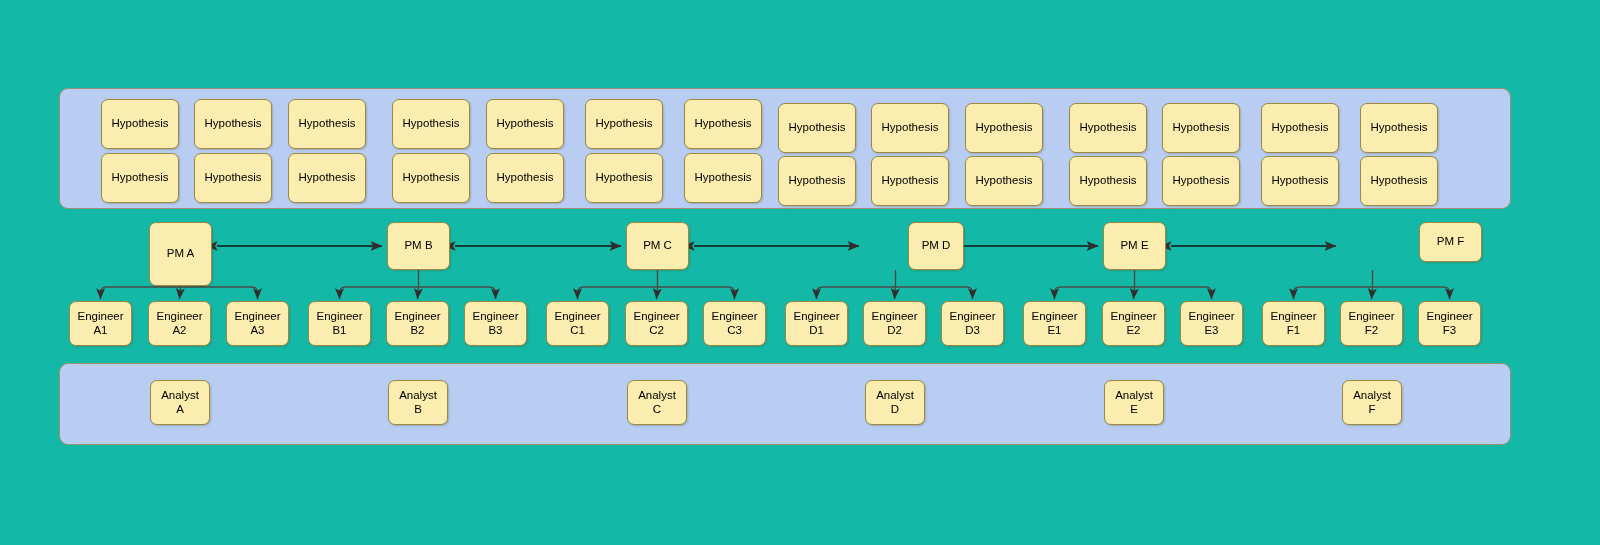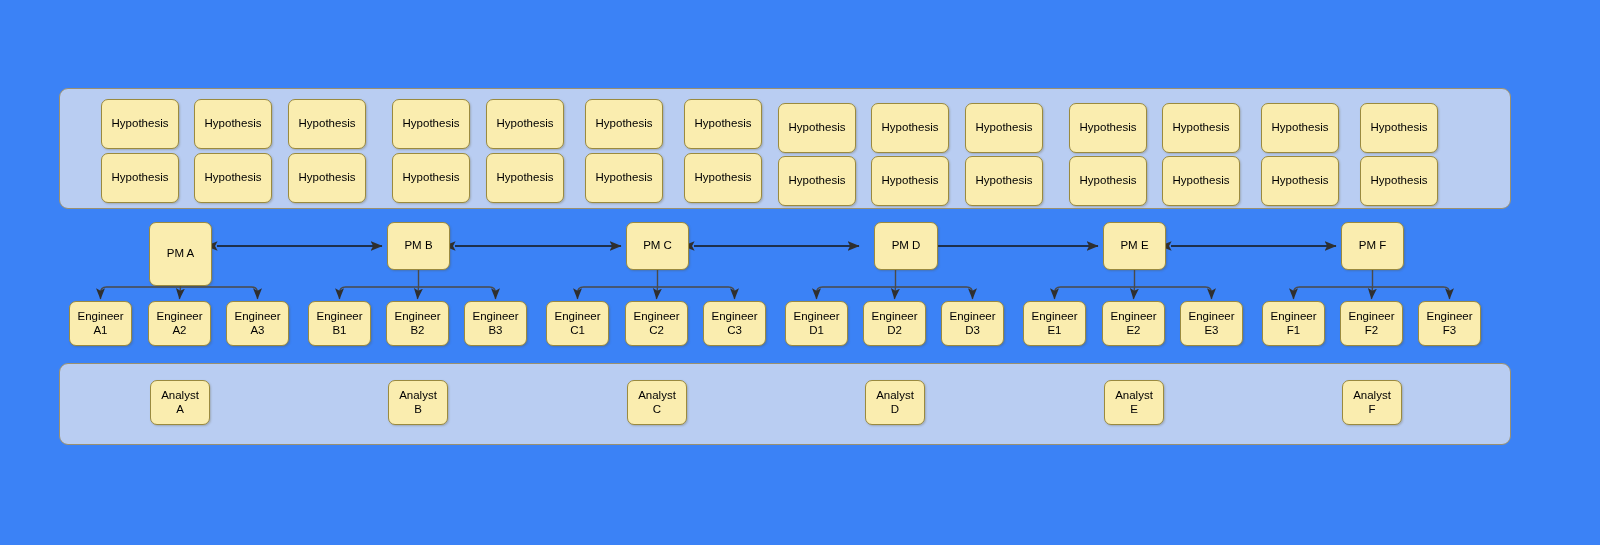--- a/index.html
+++ b/index.html
@@ -7,21 +7,21 @@
     padding: 0;
     background: #ffffff;
   }
   body {
     font-family: "Liberation Sans", sans-serif;
   }
   #canvas {
     position: relative;
     width: 1600px;
     height: 545px;
-    background: #3b82f6;
+    background: #14b8a6;
     overflow: hidden;
   }
   #edges {
     position: absolute;
     left: 0;
     top: 0;
     width: 1600px;
     height: 545px;
     pointer-events: none;
   }
@@ -126,23 +126,23 @@
       <div class="node hyp" style="left: 1069px; top: 156px; width: 78px; height: 50px;">Hypothesis</div>
       <div class="node hyp" style="left: 1162px; top: 103px; width: 78px; height: 50px;">Hypothesis</div>
       <div class="node hyp" style="left: 1162px; top: 156px; width: 78px; height: 50px;">Hypothesis</div>
       <div class="node hyp" style="left: 1261px; top: 103px; width: 78px; height: 50px;">Hypothesis</div>
       <div class="node hyp" style="left: 1261px; top: 156px; width: 78px; height: 50px;">Hypothesis</div>
       <div class="node hyp" style="left: 1360px; top: 103px; width: 78px; height: 50px;">Hypothesis</div>
       <div class="node hyp" style="left: 1360px; top: 156px; width: 78px; height: 50px;">Hypothesis</div>
       <div class="node pm" style="left: 149px; top: 222px; width: 63px; height: 64px;">PM A</div>
       <div class="node pm" style="left: 387px; top: 222px; width: 63px; height: 48px;">PM B</div>
       <div class="node pm" style="left: 626px; top: 222px; width: 63px; height: 48px;">PM C</div>
-      <div class="node pm" style="left: 874px; top: 222px; width: 64px; height: 48px;">PM D</div>
+      <div class="node pm" style="left: 908px; top: 222px; width: 56px; height: 48px;">PM D</div>
       <div class="node pm" style="left: 1103px; top: 222px; width: 63px; height: 48px;">PM E</div>
-      <div class="node pm" style="left: 1341px; top: 222px; width: 63px; height: 48px;">PM F</div>
+      <div class="node pm" style="left: 1419px; top: 222px; width: 63px; height: 40px;">PM F</div>
       <div class="node eng" style="left: 69px; top: 301px; width: 63px; height: 45px;">Engineer
 A1</div>
       <div class="node eng" style="left: 148px; top: 301px; width: 63px; height: 45px;">Engineer
 A2</div>
       <div class="node eng" style="left: 226px; top: 301px; width: 63px; height: 45px;">Engineer
 A3</div>
       <div class="node eng" style="left: 308px; top: 301px; width: 63px; height: 45px;">Engineer
 B1</div>
       <div class="node eng" style="left: 386px; top: 301px; width: 63px; height: 45px;">Engineer
 B2</div>

